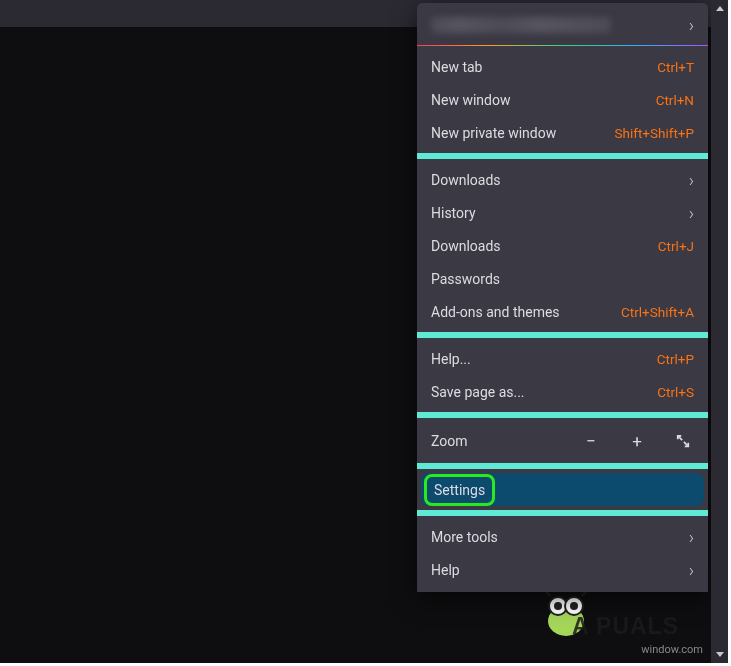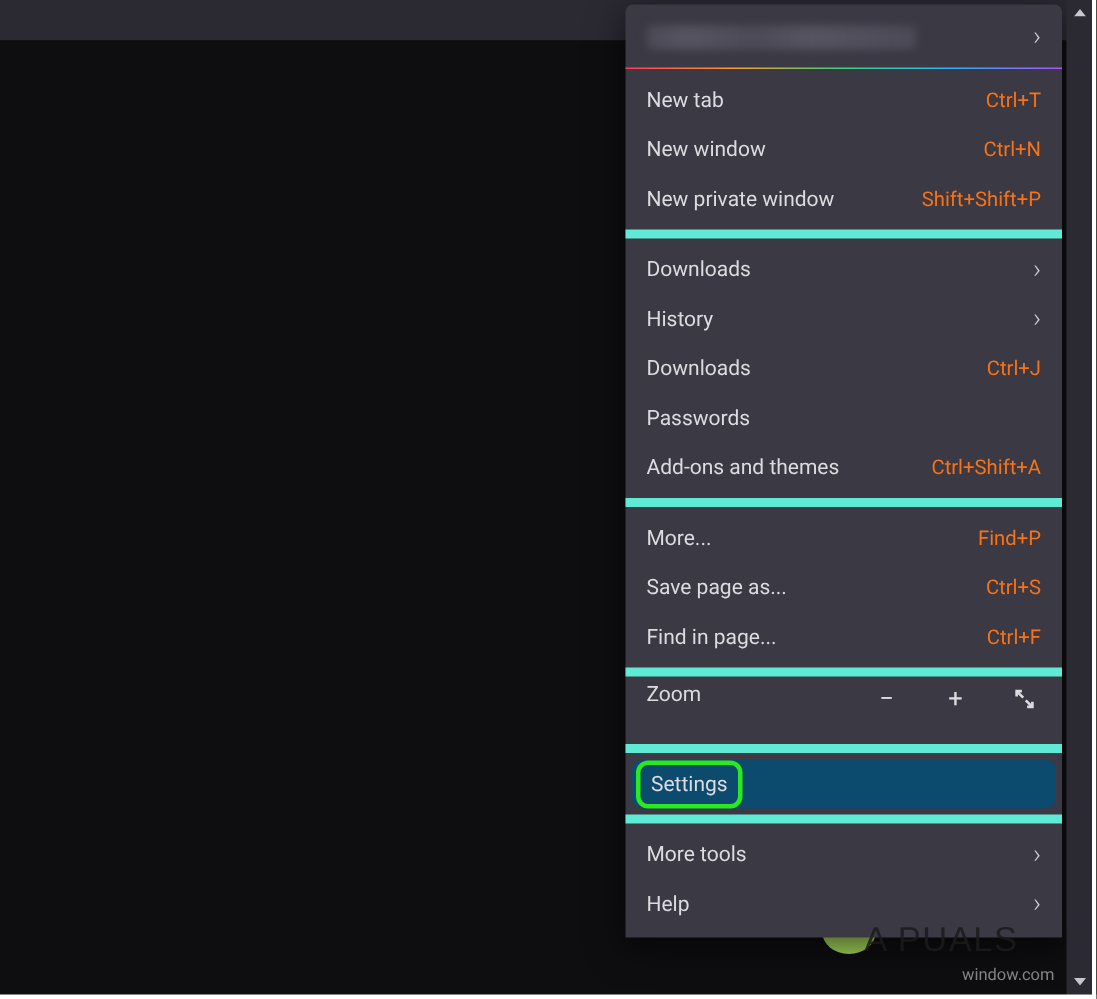--- a/index.html
+++ b/index.html
@@ -129,21 +129,21 @@
       color: #f97316;
       font-size: 13.5px;
     }
     .chevron {
       color: #c9c9cf;
       font-size: 18px;
       font-weight: 300;
     }
     .zoom-row {
       display: flex;
-      align-items: flex-start;
+      align-items: center;
       justify-content: space-between;
       padding: 0 14px;
       height: 37px;
       color: #dcdce0;
       font-size: 14px;
     }
     .zoom-controls {
       display: flex;
       align-items: center;
       gap: 24px;
@@ -169,21 +169,21 @@
       right: 28px;
       font-size: 11px;
       color: #888;
       z-index: 0;
     }
     .appuals {
       position: absolute;
       right: 52px;
       bottom: 26px;
       font-size: 23px;
-      font-weight: 400;
+      font-weight: 700;
       color: #1b1b1b;
       font-family: Arial, sans-serif;
       z-index: 1;
       letter-spacing: 1px;
       opacity: 0.85;
     }
     .mascot {
       position: absolute;
       right: 135px;
       bottom: 25px;
@@ -252,30 +252,26 @@
         <span>Passwords</span>
       </div>
       <div class="menu-item">
         <span>Add-ons and themes</span>
         <span class="shortcut">Ctrl+Shift+A</span>
       </div>
     </div>
 
     <div class="menu-group">
       <div class="menu-item">
-        <span>More...</span>
-        <span class="shortcut">Find+P</span>
+        <span>Help...</span>
+        <span class="shortcut">Ctrl+P</span>
       </div>
       <div class="menu-item">
         <span>Save page as...</span>
         <span class="shortcut">Ctrl+S</span>
-      </div>
-      <div class="menu-item">
-        <span>Find in page...</span>
-        <span class="shortcut">Ctrl+F</span>
       </div>
     </div>
 
     <div class="menu-group">
       <div class="zoom-row">
         <span>Zoom</span>
         <div class="zoom-controls">
           <span class="zoom-btn">−</span>
           <span class="zoom-btn">+</span>
           <span class="zoom-btn fullscreen-icon">

